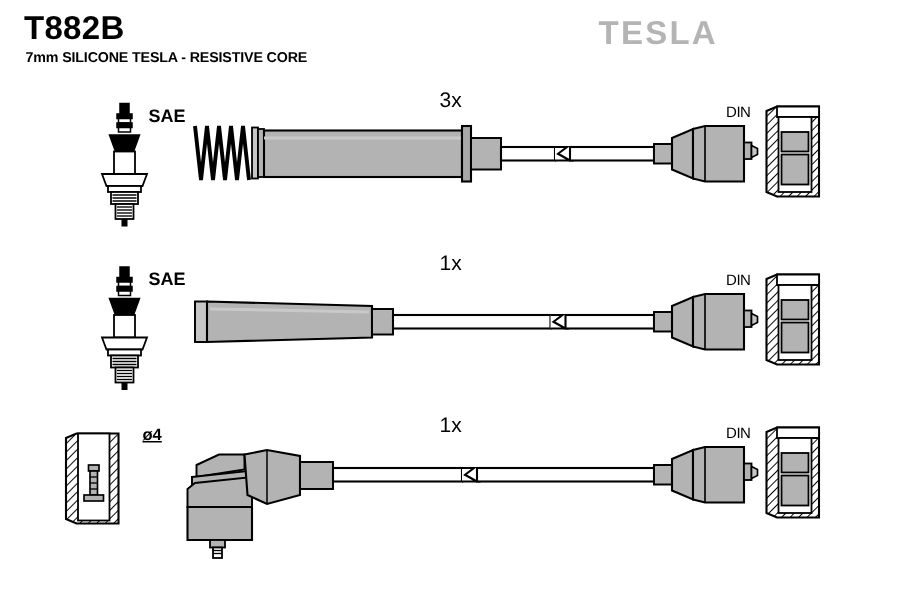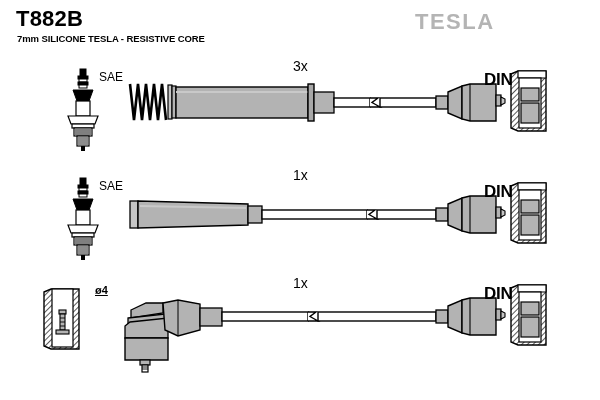--- a/index.html
+++ b/index.html
@@ -39,33 +39,32 @@
     font-weight: bold;
     letter-spacing: -0.1px;
   }
   #brand-logo {
     left: 399px;
     top: 9px;
     font-size: 22px;
     font-weight: bold;
     color: #b4b4b4;
     letter-spacing: 1.5px;
-    margin-left: 16px;
   }
   .qty-label {
     font-size: 14px;
     font-weight: normal;
   }
   .sae-label {
     font-size: 12px;
+    font-weight: bold;
+  }
+  .din-label {
+    font-size: 10px;
     font-weight: normal;
-  }
-  .din-label {
-    font-size: 17px;
-    font-weight: bold;
     letter-spacing: -0.3px;
   }
   .dia-label {
     font-size: 11px;
     font-weight: bold;
   }
 </style>
 </head>
 <body>
 

